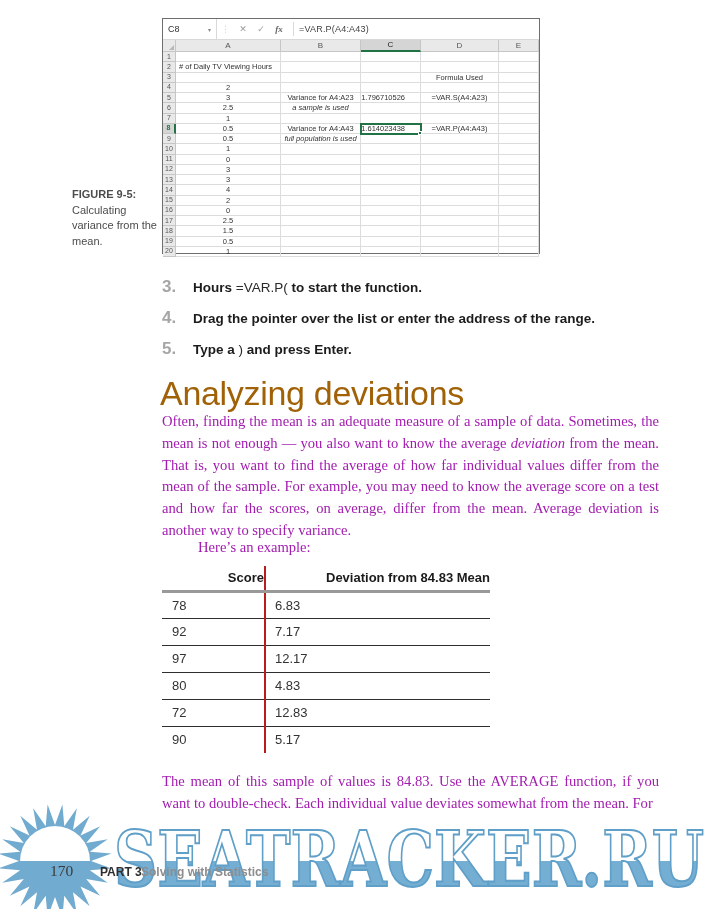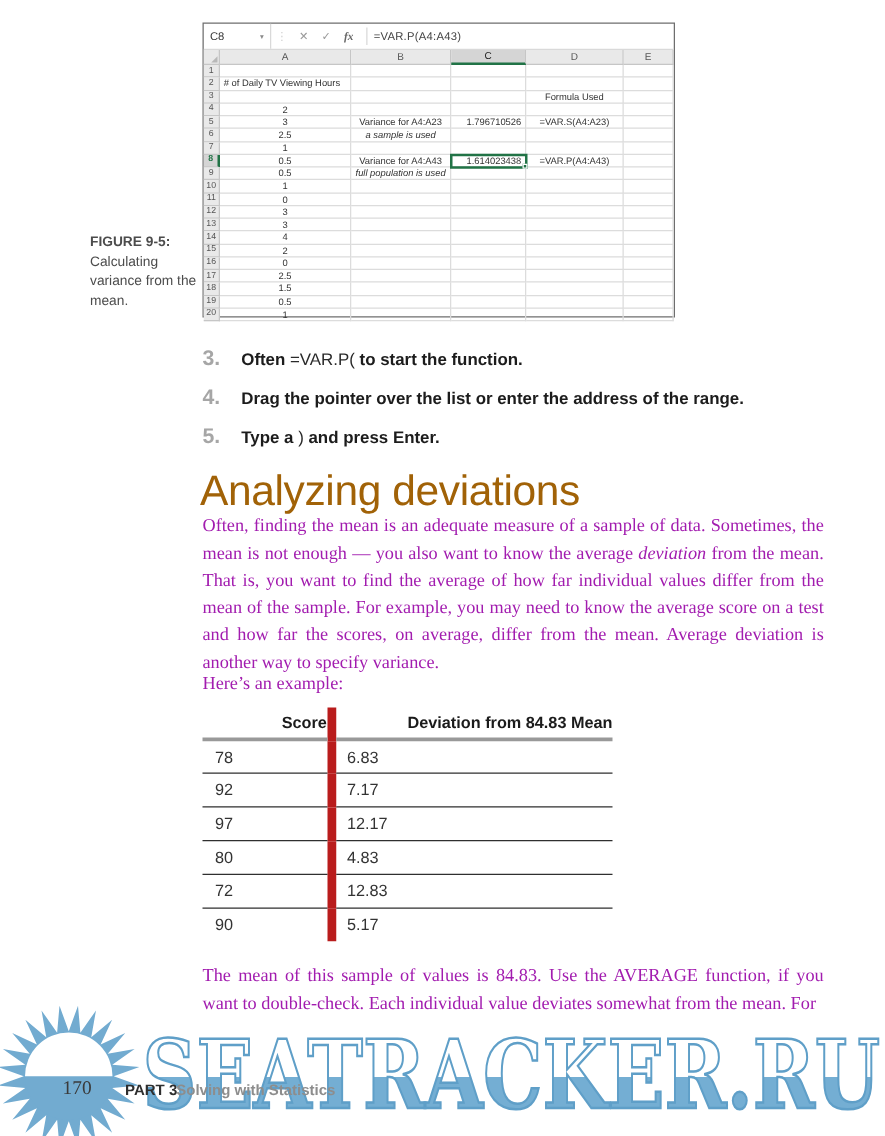--- a/index.html
+++ b/index.html
@@ -32,52 +32,52 @@
   .corner { position:relative; }
   .corner::after { content:""; position:absolute; right:1px; bottom:1px;
     border-left:5px solid transparent; border-bottom:5px solid #b8b8b8; }
   .row-head { font-size:7px; }
   .hcell.selc { background:#d5d5d5; color:#222; border-bottom:2px solid #217346; }
   .hcell.selr { background:#d5d5d5; color:#217346; font-weight:bold; border-right:2px solid #217346; }
   .cell { border-right:1px solid #dcdcdc; border-bottom:1px solid #dcdcdc; color:#333;
     font-size:7.5px; line-height:9px; display:flex; align-items:center; justify-content:center;
     white-space:nowrap; overflow:visible; }
   .cell.left { justify-content:flex-start; padding-left:3px; }
-  .cell.colC { justify-content:flex-end; padding-right:3px; }
+  .cell.colC { justify-content:flex-end; padding-right:15px; }
   .cell.it { font-style:italic; }
   .cell.selcell { position:relative; outline:2px solid #217346; outline-offset:-1px; z-index:2;text-align:center; }
   .cell .handle { position:absolute; right:-2px; bottom:-2px; width:4px; height:4px;
     background:#217346; border:1px solid #fff; }
 
   
   .steps { position:absolute; left:162px; top:276px; width:510px; }
   .step { display:flex; margin-bottom:9px; }
   .step-num { width:31px; flex:0 0 31px; font-size:17px; font-weight:bold; color:#a6a6a6; line-height:21px; }
   .step-text { font-size:13.5px; font-weight:bold; color:#1c1c1c; line-height:21px; padding-top:1px; }
   .step-text .code { font-weight:normal; color:#2a2a2a; }
 
   
   .h2 { position:absolute; left:160px; top:374px; font-size:34px; font-weight:normal;
     letter-spacing:-0.3px; color:#a16207; }
   .body-text { position:absolute; left:162px; width:497px; font-family:"Liberation Serif", serif;
     font-size:14.6px; line-height:21.8px; color:#a21caf; text-align:justify; }
   .p1 { top:411px; }
-  .lead { top:537px; text-align:left; }
+  .lead { top:537px; text-align:left;margin-left:36px; }
   .p2 { top:771px; }
   .body-text .it { font-style:italic; }
 
   
   .score-table { position:absolute; left:162px; top:566px; border-collapse:collapse;
     font-size:13px; color:#333; }
   .score-table th { font-size:13px; font-weight:bold; color:#1b1b1b; text-align:right;
     height:25px; vertical-align:middle; border-bottom:3px solid #999; }
   .score-table td { height:27px; vertical-align:middle; border-bottom:1px solid #2f2f2f; }
   .score-table tr:last-child td { border-bottom:none; }
   .score-table .c1 { width:103px; padding-left:10px; }
-  .score-table .c2 { width:225px; padding-left:9px; border-left:7px solid #b91c1c;margin-top:28px; }
+  .score-table .c2 { width:225px; padding-left:9px; border-left:2px solid #b91c1c;margin-top:28px; }
 
   
   .wm-sun { position:absolute; left:-4px; top:802px; z-index:1; }
   .wm-text { position:absolute; left:112px; top:820px; z-index:1; }
 
   
   .footer { position:absolute; left:0; top:861px; width:708px; z-index:2; }
   .page-num { position:absolute; left:50px; top:1px; font-family:"Liberation Serif", serif;
     font-size:15.5px; color:#3a3a3a; }
   .part-lbl { position:absolute; left:100px; top:4px; font-size:12px; font-weight:bold; color:#2e2e2e; }
@@ -232,21 +232,21 @@
         <div class="cell colB"></div>
         <div class="cell colC"></div>
         <div class="cell colD"></div>
         <div class="cell colE"></div>
       </div>
   </div>
 
   <div class="steps">
     <div class="step">
       <div class="step-num">3.</div>
-      <div class="step-text"><span>Often </span><span class="code">=VAR.P( </span><span>to start the function.</span></div>
+      <div class="step-text"><span>Hours </span><span class="code">=VAR.P( </span><span>to start the function.</span></div>
     </div>
     <div class="step">
       <div class="step-num">4.</div>
       <div class="step-text"><span>Drag the pointer over the list or enter the address of the range.</span><span class="code"></span><span></span></div>
     </div>
     <div class="step">
       <div class="step-num">5.</div>
       <div class="step-text"><span>Type a </span><span class="code">) </span><span>and press Enter.</span></div>
     </div>
   </div>

